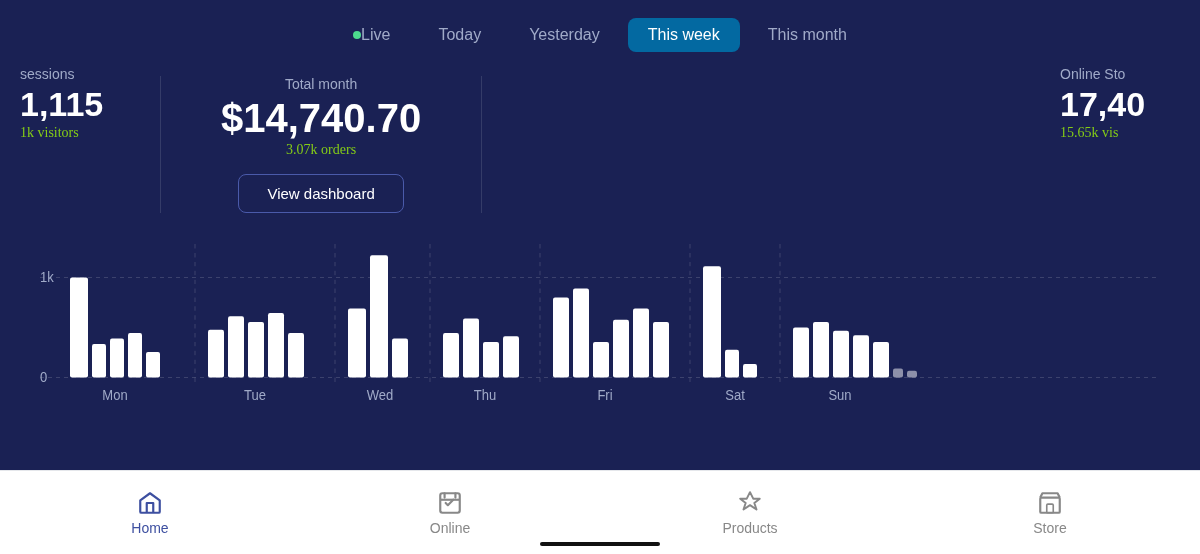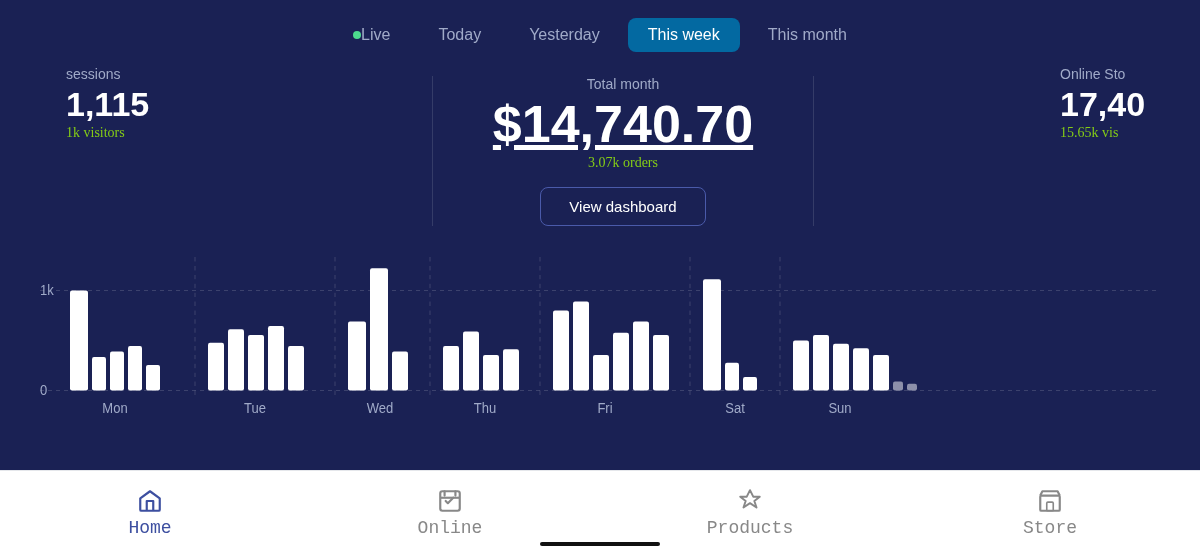--- a/index.html
+++ b/index.html
@@ -122,23 +122,22 @@
     .nav-item.active .nav-label {
       color: #3d4fa0;
     }
 
     .nav-item .nav-icon {
       width: 26px;
       height: 26px;
     }
 
     .nav-label {
-      font-size: 18px;
+      font-size: 14px;
       color: #888;
-      font-family: Liberation Mono, monospace;
     }
 
     .nav-item.active .nav-icon-svg path,
     .nav-item.active .nav-icon-svg rect,
     .nav-item.active .nav-icon-svg polyline,
     .nav-item.active .nav-icon-svg polygon {
       stroke: #3d4fa0;
     }
 
     .home-bar {
@@ -190,31 +189,31 @@
       <span>Yesterday</span>
     </div>
     <div class="tab-item active">
       <span>This week</span>
     </div>
     <div class="tab-item">
       <span>This month</span>
     </div>
   </div>
 
-  <div style="position:relative; display:flex; align-items:flex-start; justify-content:center; padding-top:10px;margin-left:46px;">
+  <div style="position:relative; display:flex; align-items:flex-start; padding-top:10px;">
 
     <div style="position:absolute; left:0; top:0; padding-left:20px; width:160px; overflow:hidden;">
       <div class="stat-label">sessions</div>
       <div class="stat-value" style="font-size:34px;">1,115</div>
       <div class="stat-sub">1k visitors</div>
     </div>
 
     <div class="stats-center-wrapper">
       <div class="stat-label">Total month</div>
-      <div class="stat-value" style="font-size:52px;text-decoration:underline;">$14,740.70</div>
+      <div class="stat-value" style="font-size:40px;">$14,740.70</div>
       <div class="stat-sub">3.07k orders</div>
       <button class="view-dashboard-btn">View dashboard</button>
     </div>
 
     <div style="position:absolute; right:0; top:0; padding-left:20px; width:160px; overflow:hidden;">
       <div class="stat-label">Online Sto</div>
       <div class="stat-value" style="font-size:34px;">17,40</div>
       <div class="stat-sub">15.65k vis</div>
     </div>
   </div>

